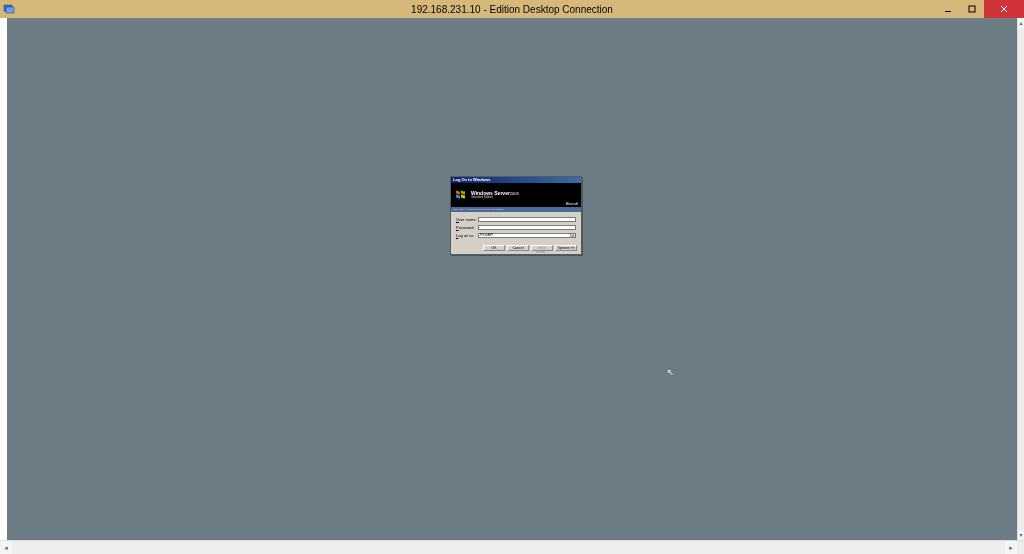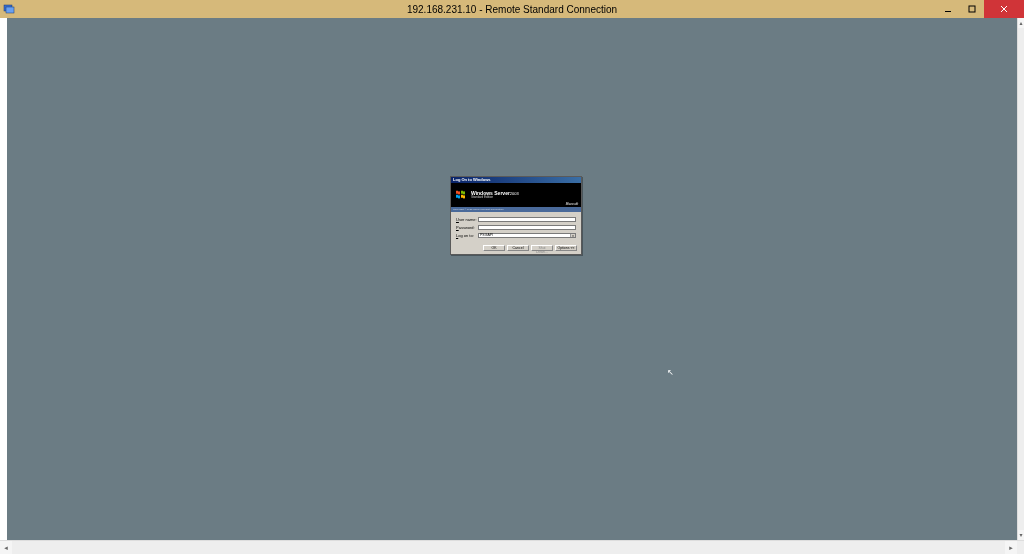--- a/index.html
+++ b/index.html
@@ -130,21 +130,21 @@
 </head>
 <body>
 
 <div class="titlebar">
   <span class="app-icon">
     <svg width="12" height="12" viewBox="0 0 12 12">
       <rect x="1" y="2" width="8" height="6" fill="#3a6ed0" stroke="#1a3a70" stroke-width="0.5"></rect>
       <rect x="3" y="4" width="8" height="6" fill="#6aa0f0" stroke="#1a3a70" stroke-width="0.5"></rect>
     </svg>
   </span>
-  <div class="title-text">192.168.231.10 - Remote Standard Connection</div>
+  <div class="title-text">192.168.231.10 - Edition Desktop Connection</div>
   <div class="winbtns">
     <div class="winbtn min">
       <svg width="8" height="8" viewBox="0 0 8 8">
           <rect x="1" y="6" width="6" height="1" fill="#000"></rect>
         </svg>
     </div>
     <div class="winbtn max">
       <svg width="8" height="8" viewBox="0 0 8 8">
           <rect x="1" y="1" width="6" height="6" fill="none" stroke="#000" stroke-width="1"></rect>
         </svg>

